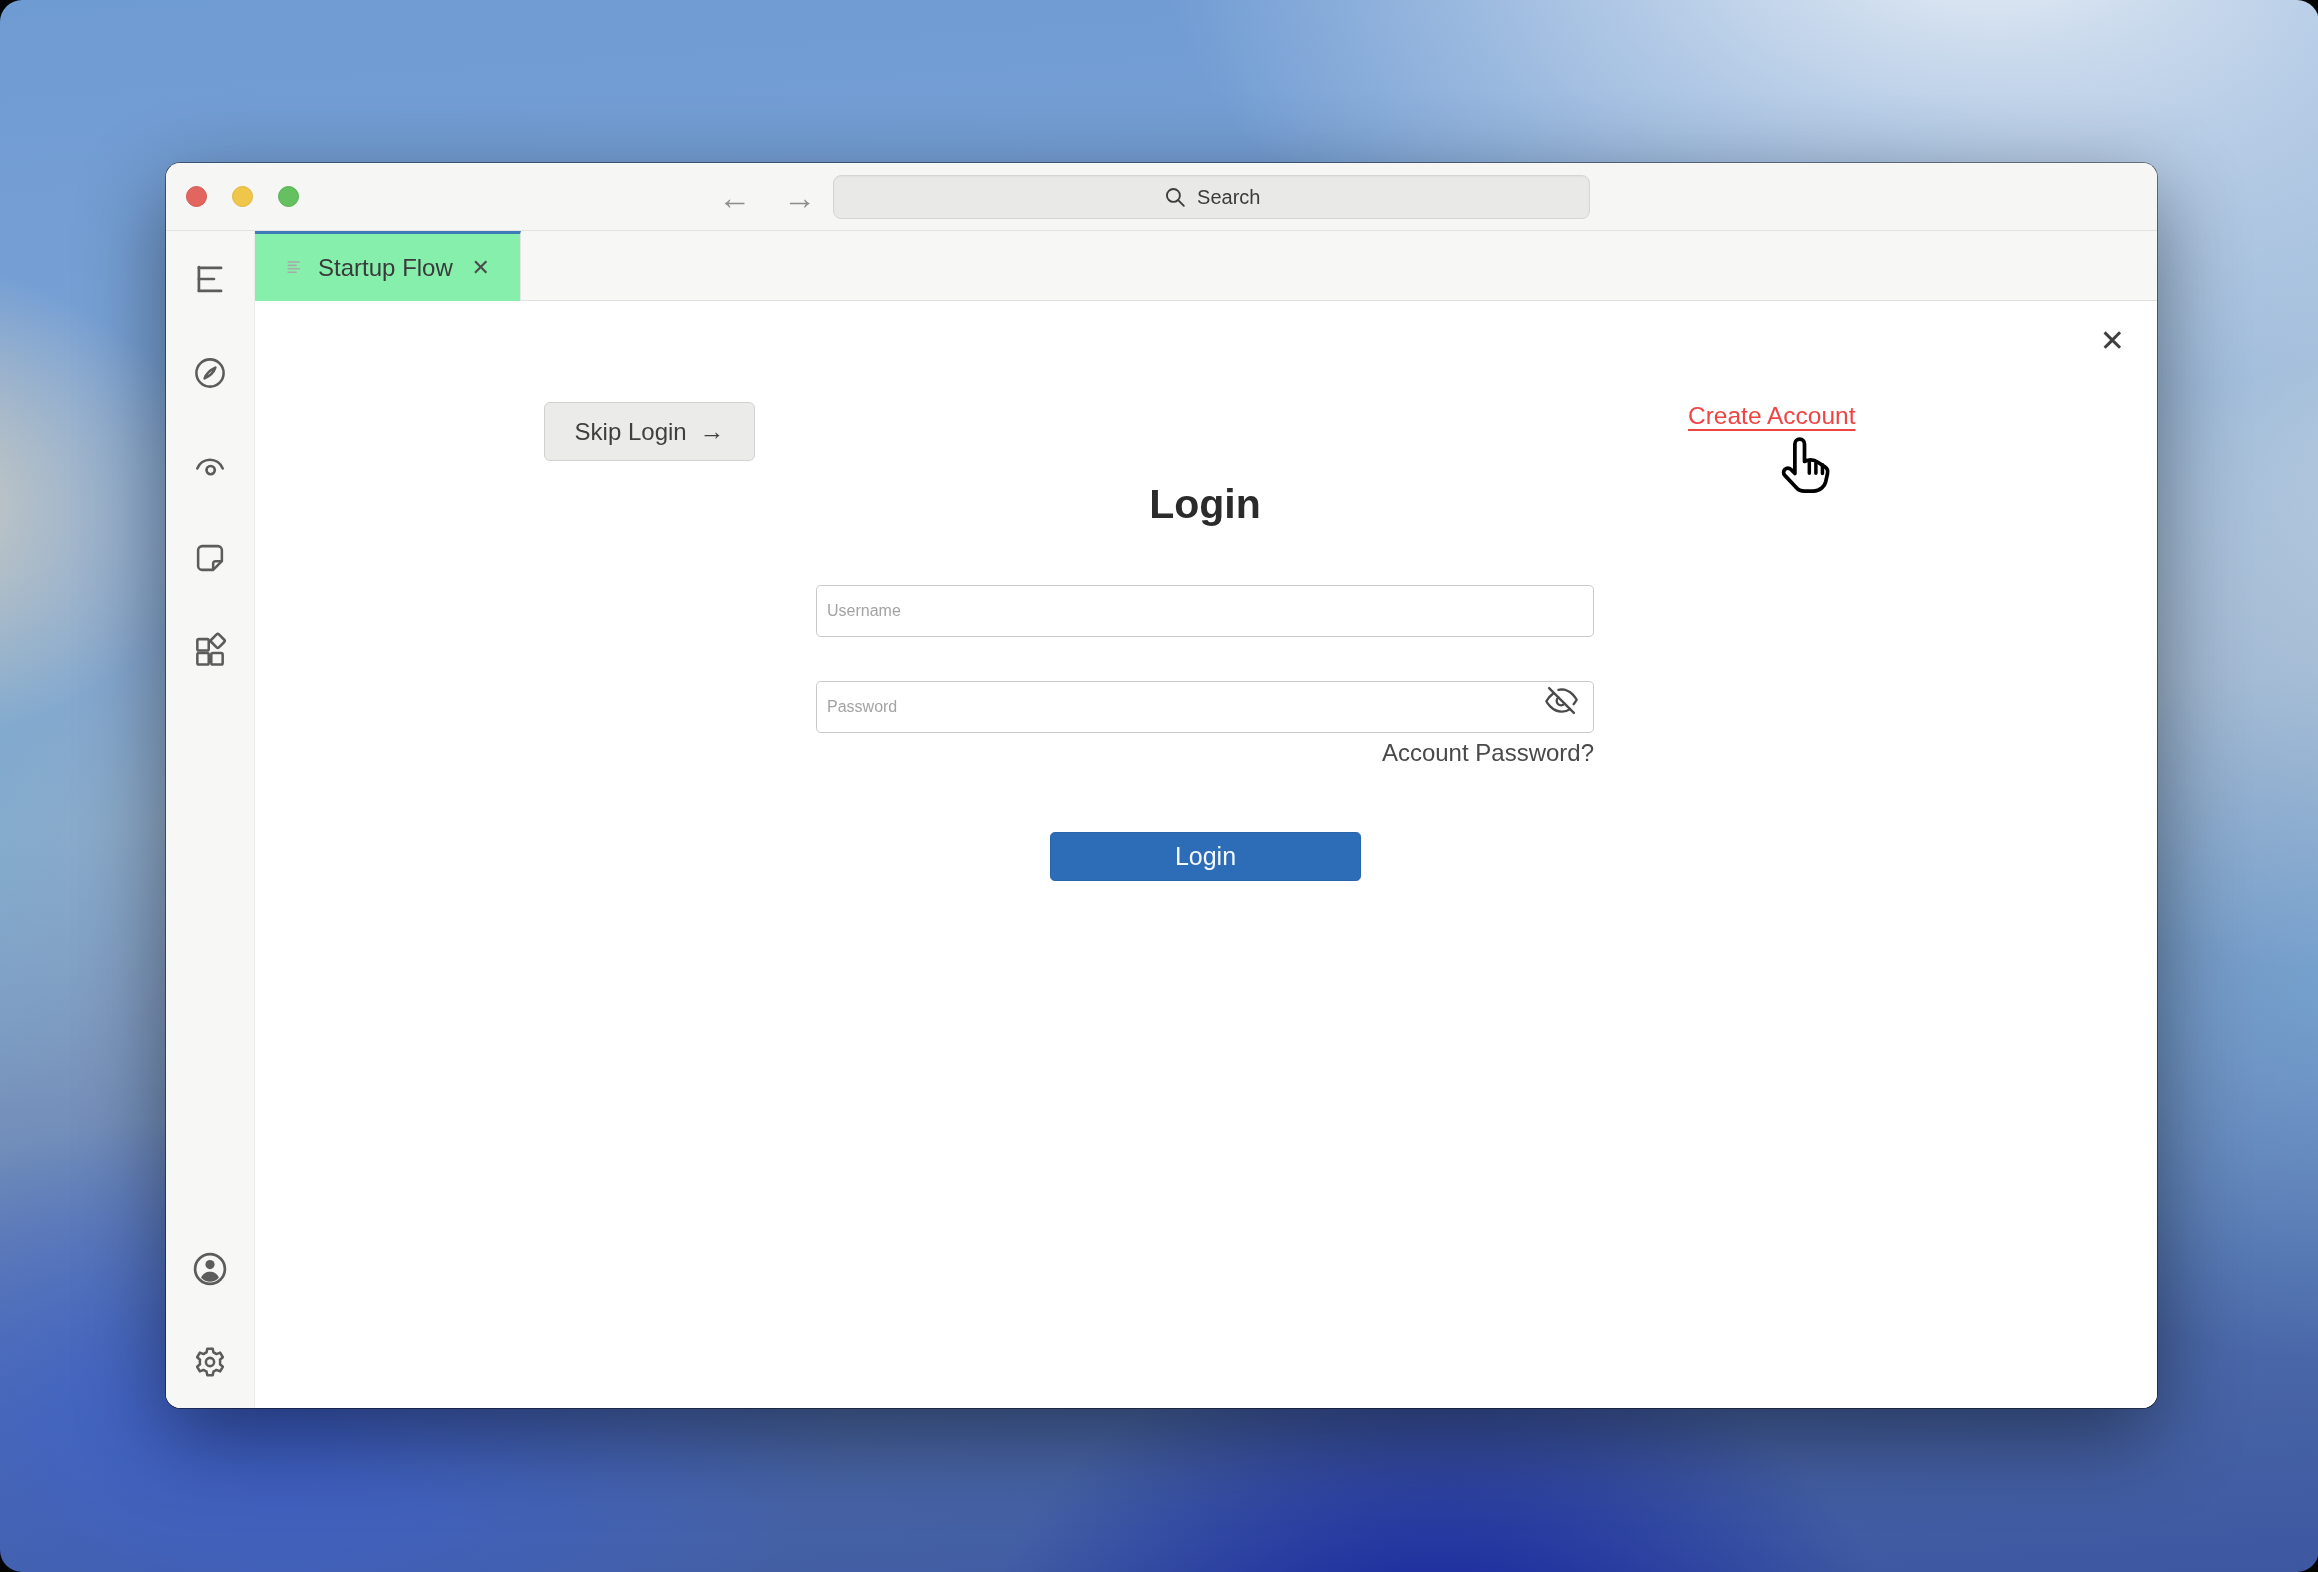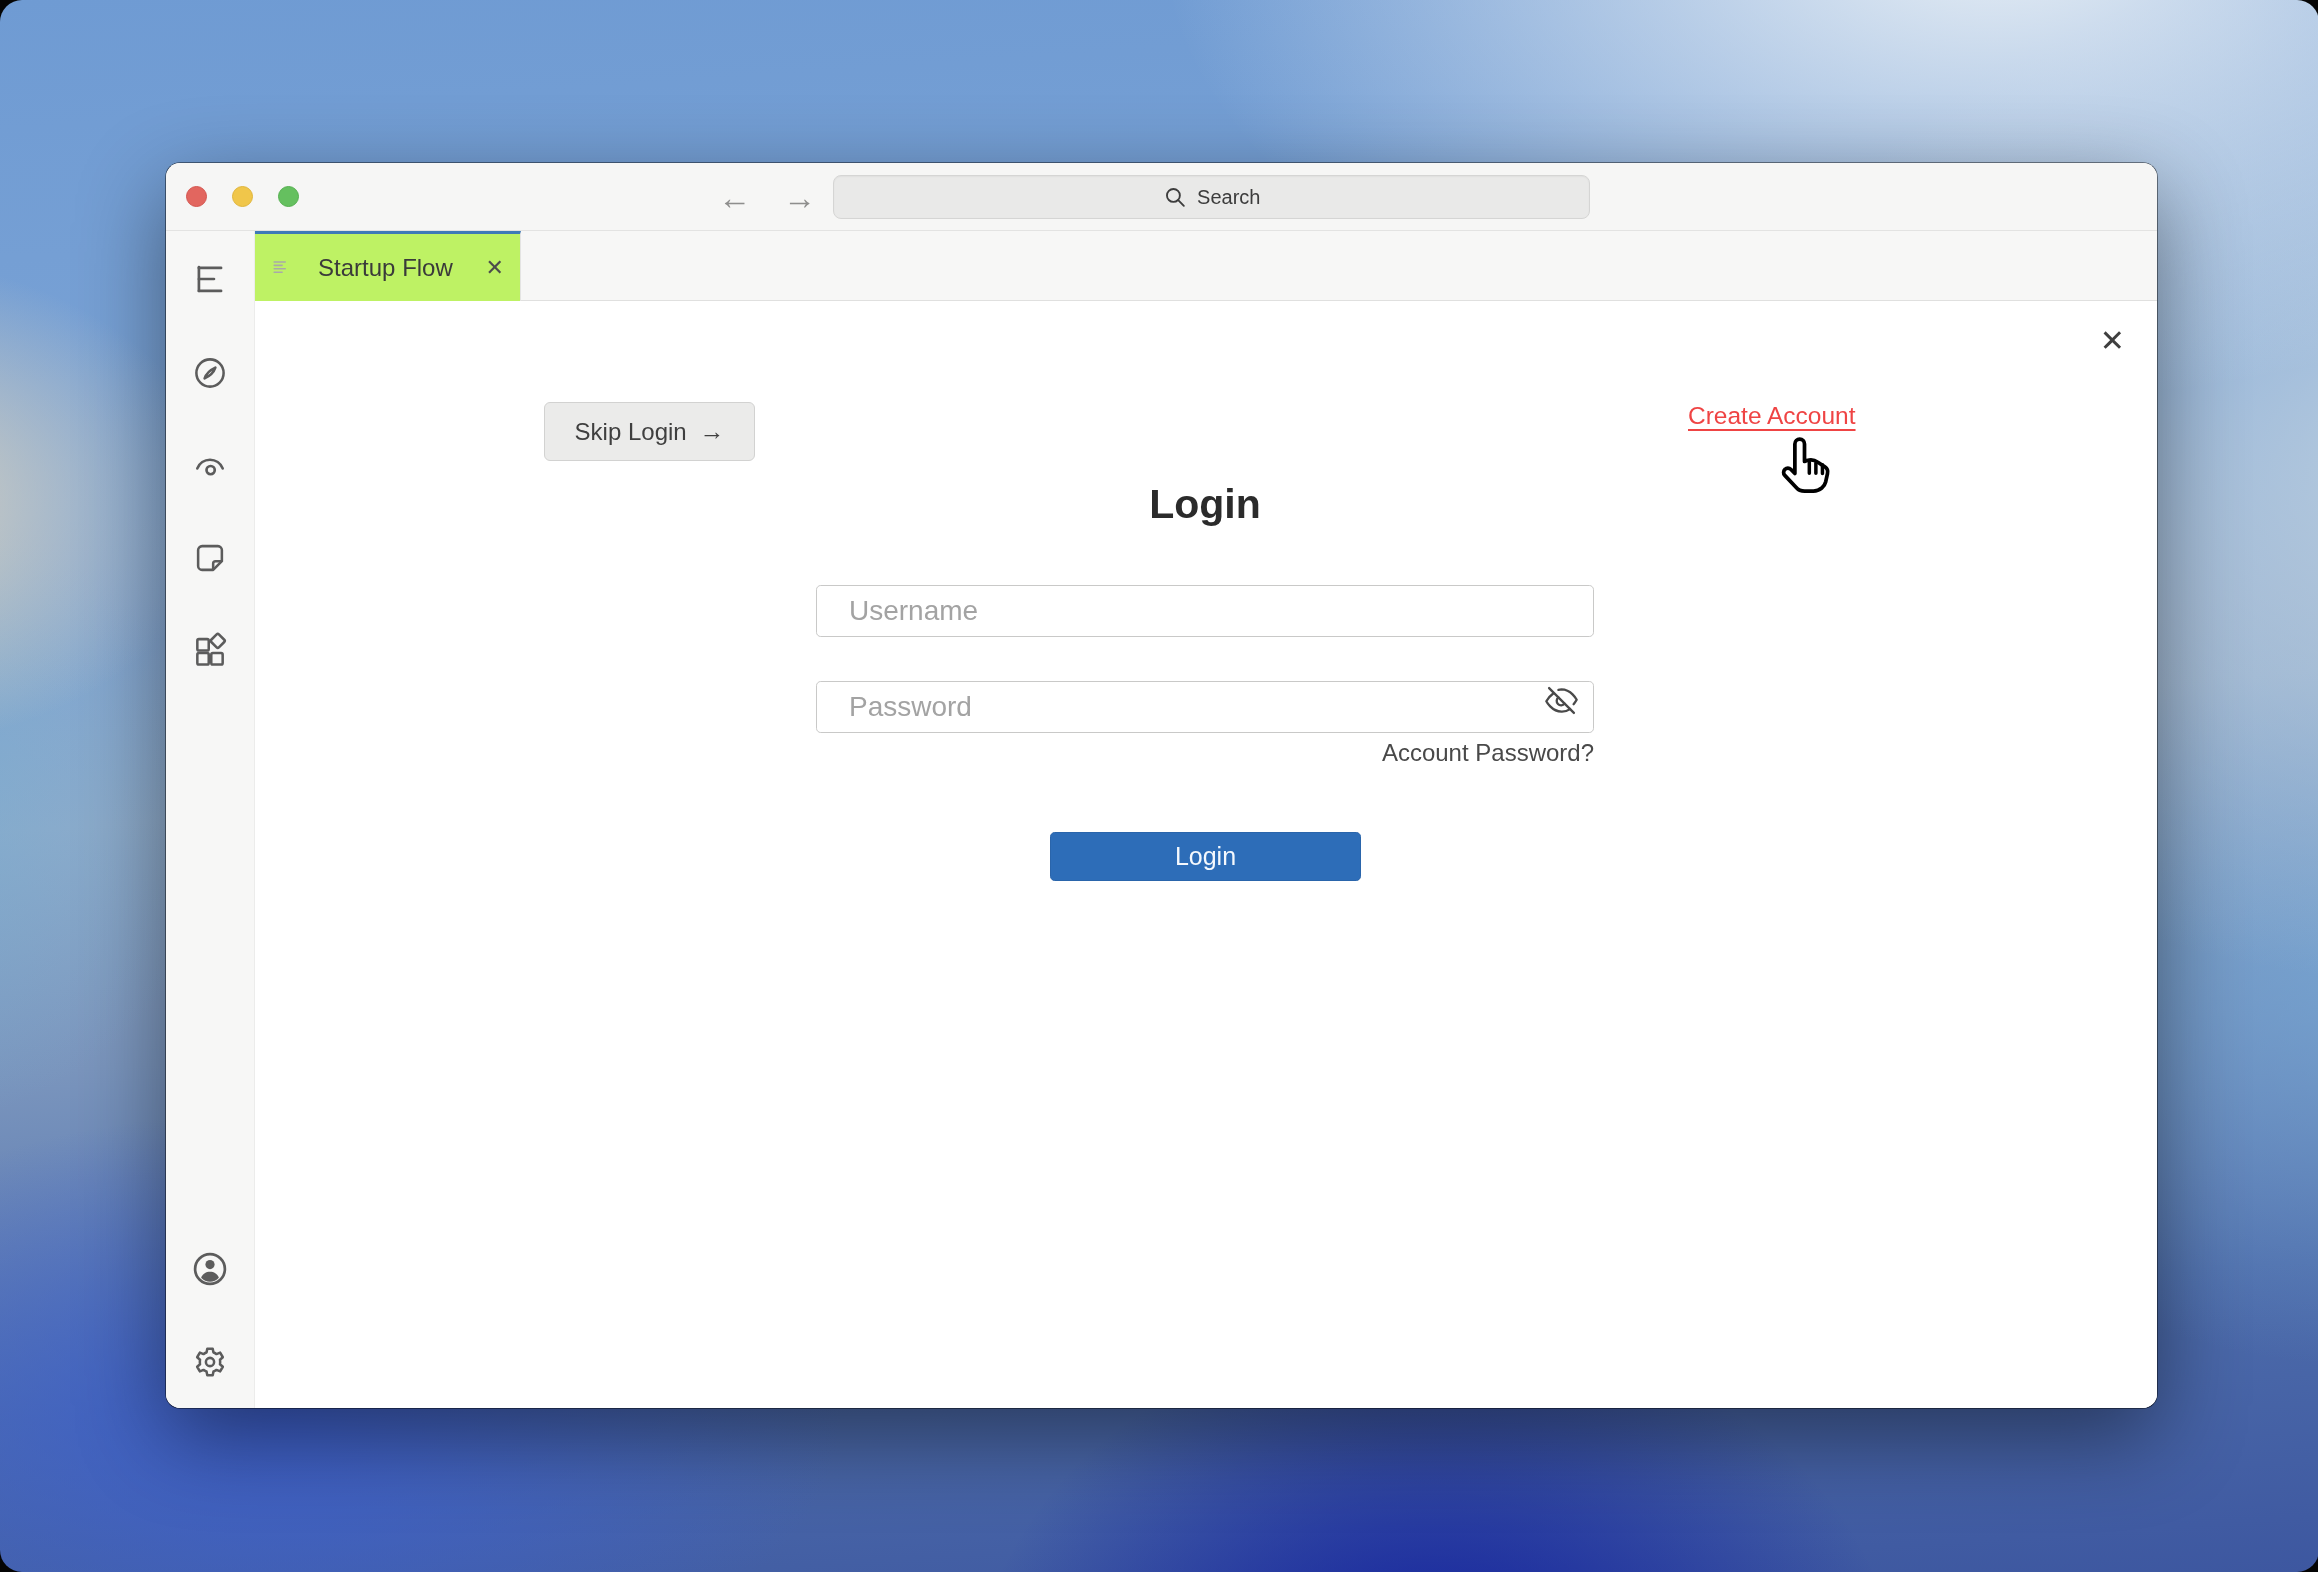--- a/index.html
+++ b/index.html
@@ -57,22 +57,22 @@
     border-right: 0.8px solid #ececeb; position: relative;
   }
   .side-item { position: absolute; left: 25px; width: 38px; height: 38px; display: flex; align-items: center; justify-content: center; }
   .side-item svg { width: 38px; height: 38px; }
 
   
   .main-col { flex: 1; display: flex; flex-direction: column; min-width: 0; }
   .tabbar { height: 70px; flex: 0 0 70px; background: #f7f7f6; border-bottom: 0.8px solid #e0e0df; position: relative; }
   .tab {
     position: absolute; left: 0; top: 0; width: 266px; height: 70px;
-    background: #bef264; border-top: 3.2px solid #3e7ab8; border-right: 0.8px solid #e4e4e3;
-    display: flex; align-items: center; justify-content: center; gap: 28px;
+    background: #86efac; border-top: 3.2px solid #3e7ab8; border-right: 0.8px solid #e4e4e3;
+    display: flex; align-items: center; justify-content: center; gap: 14px;
   }
   .tab-title { font-size: 24px; color: #3a3a3a; }
   .tab-close { font-size: 22px; color: #4c4c4c; margin-left: 4.7px; cursor: default; }
 
   
   .content { flex: 1; background: #ffffff; position: relative; }
   .panel-close { position: absolute; top: 25px; right: 32px; font-size: 30px; color: #3f3f3f; line-height: 1; cursor: default; }
 
   .skip-button {
     position: absolute; left: 273px; top: 101px; width: 211px; height: 59px;
@@ -87,21 +87,21 @@
     text-decoration: underline; text-underline-offset: 4.7px; cursor: default;
   }
 
   .hand-cursor { position: absolute; left: 1518px; top: 128px; width: 70px; height: 70px; pointer-events: none; }
 
   .login-form { position: absolute; left: 561px; top: 180px; width: 778px; }
   .login-title { text-align: center; font-size: 41px; font-weight: 700; color: #2b2b2b; }
   .field {
     position: absolute; left: 0; width: 778px; height: 52px;
     border: 0.8px solid #c9c9c8; border-radius: 4.7px; background: #fff;
-    font-size: 28px; color: #333; padding: 0 32px; outline: none;
+    font-size: 16px; color: #333; padding: 0 10px; outline: none;
     font-family: "Liberation Sans", sans-serif;
   }
   .field::placeholder { color: #a3a3a3; opacity: 1; }
   .field.username { top: 104px; }
   .field.password { top: 193px; padding-right: 71px; margin-top: 7px; }
   .eye-toggle { position: absolute; left: 728px; top: 202px; width: 35px; height: 35px; cursor: default; }
   .forgot-link { position: absolute; top: 258px; right: 0; font-size: 24px; color: #494949; cursor: default; }
   .submit-button {
     position: absolute; left: 234px; top: 351px; width: 311px; height: 49px;
     background: #2d6db8; border: 0.8px solid #2a65ab; border-radius: 4.7px;

